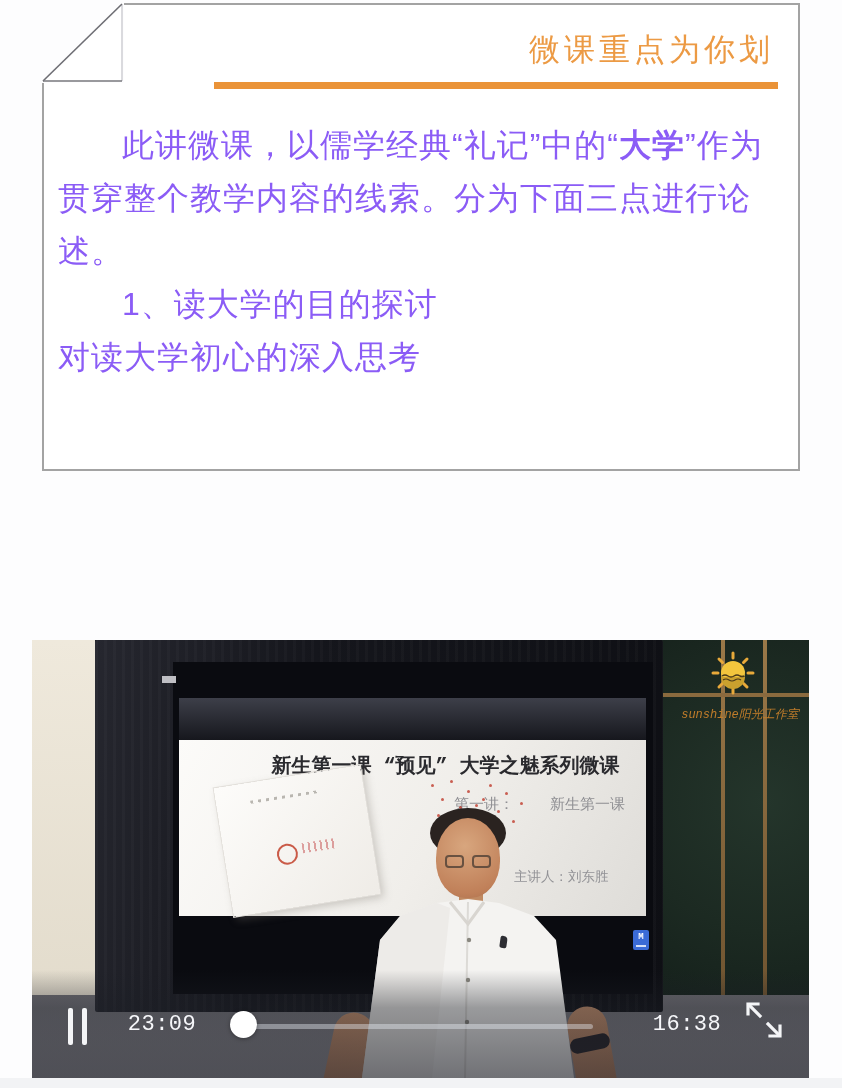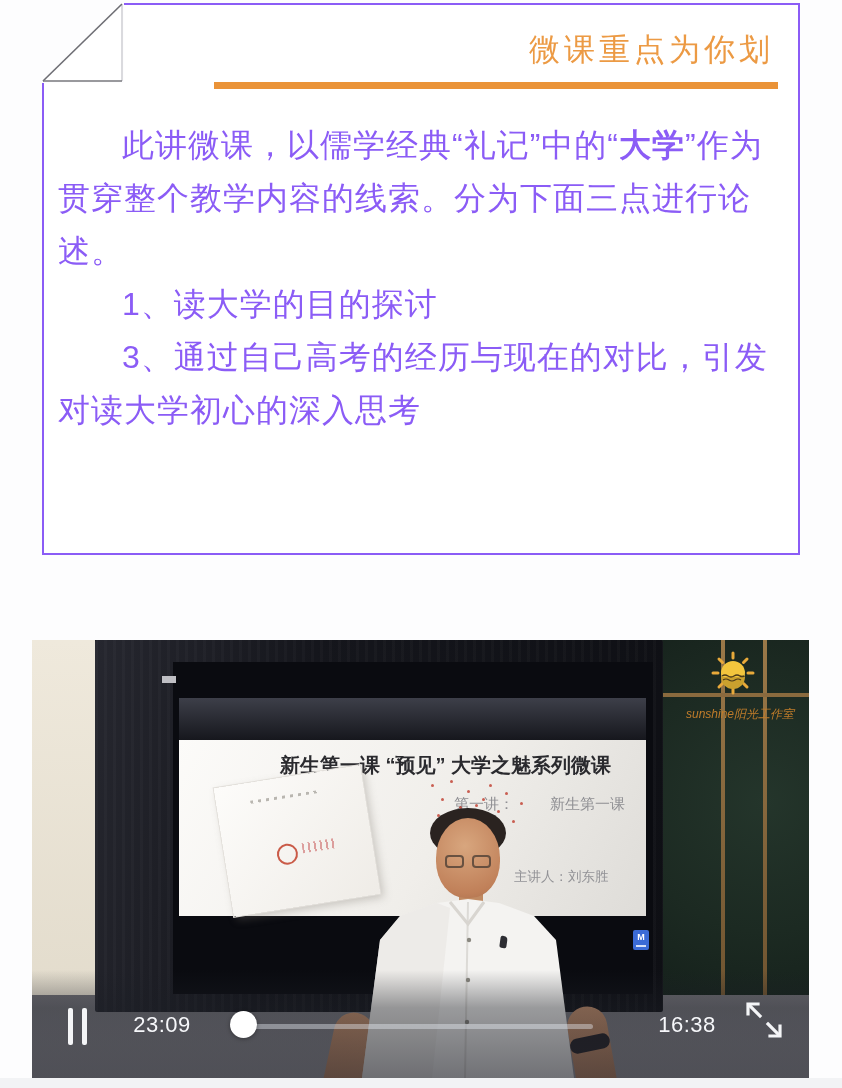--- a/index.html
+++ b/index.html
@@ -3,41 +3,41 @@
 <meta charset="utf-8">
 <style>
   html,body{margin:0;padding:0;}
   body{
     width:842px;height:1088px;position:relative;overflow:hidden;
     background:#fdfdfe;
     font-family:"Liberation Sans","DejaVu Sans",sans-serif;
   }
   
   .card{
-    position:absolute;left:42px;top:3px;width:758px;height:552px;
-    background:#ffffff;border:2px solid #8b5cf6;box-sizing:border-box;
+    position:absolute;left:42px;top:3px;width:758px;height:468px;
+    background:#ffffff;border:2px solid #a3a3a3;box-sizing:border-box;
   }
   .fold{position:absolute;left:-2px;top:-2px;width:82px;height:80px;}
   .card-title{
     position:absolute;top:24px;left:0;right:24px;
     text-align:right;font-size:31px;letter-spacing:4px;font-weight:400;
     color:#EC9A44;white-space:nowrap;
   }
   .divider{position:absolute;left:170px;top:77px;width:564px;height:7px;background:#EA9338;}
   .card-body{
     position:absolute;top:114px;left:14px;right:14px;
     font-size:32px;line-height:53px;color:#8b5cf6;letter-spacing:1px;
   }
   .body-line{white-space:nowrap;}
   .body-line.indent{padding-left:64px;}
   .body-line .bold{font-weight:700;}
   
   .player{
     position:absolute;left:32px;top:640px;width:777px;height:438px;
-    background:#141419;overflow:hidden;
+    background:#141419;overflow:hidden;font-family:Liberation Mono, monospace;
   }
   .wall{position:absolute;left:0;top:0;width:63px;height:438px;
     background:linear-gradient(180deg,#efe9dc,#e0d9c9);}
   .board{position:absolute;left:600px;right:0;top:0;height:358px;
     background:radial-gradient(circle at 75% 45%,#24352b 0%,#1c2a22 55%,#141f1a 100%);}
   .board-line-v{position:absolute;top:0;width:4px;height:358px;
     background:linear-gradient(180deg,#9a7848,#6f5430);}
   .board-line-h{position:absolute;left:631px;right:0;top:53px;height:4px;background:#8a6a3e;}
   .floor{position:absolute;left:0;right:0;top:355px;height:83px;
     background:linear-gradient(180deg,#6e6d73,#9b999e);}
@@ -123,21 +123,20 @@
       <line x1="1" y1="78" x2="80" y2="78" stroke="#77777c" stroke-width="1.6"></line>
     </svg>
   </div>
   <div class="card-title" style="color: rgb(236, 154, 68);">微课重点为你划</div>
   <div class="divider" style="background: rgb(234, 147, 56);"></div>
   <div class="card-body">
       <div class="body-line indent"><span>此讲微课，以儒学经典“礼记”中的“</span><span class="bold">大学</span><span>”作为</span></div>
       <div class="body-line"><span>贯穿整个教学内容的线索。分为下面三点进行论</span></div>
       <div class="body-line"><span>述。</span></div>
       <div class="body-line indent"><span>1、读大学的目的探讨</span></div>
-      <div class="body-line indent"><span>3、通过自己高考的经历与现在的对比，引发</span></div>
       <div class="body-line"><span>对读大学初心的深入思考</span></div>
     </div>
 </div>
 
 <div class="player">
   <div class="wall"></div>
   <div class="board"></div>
   <div class="board-line-v" style="left:689px"></div>
   <div class="board-line-v" style="left:731px"></div>
   <div class="board-line-h"></div>

